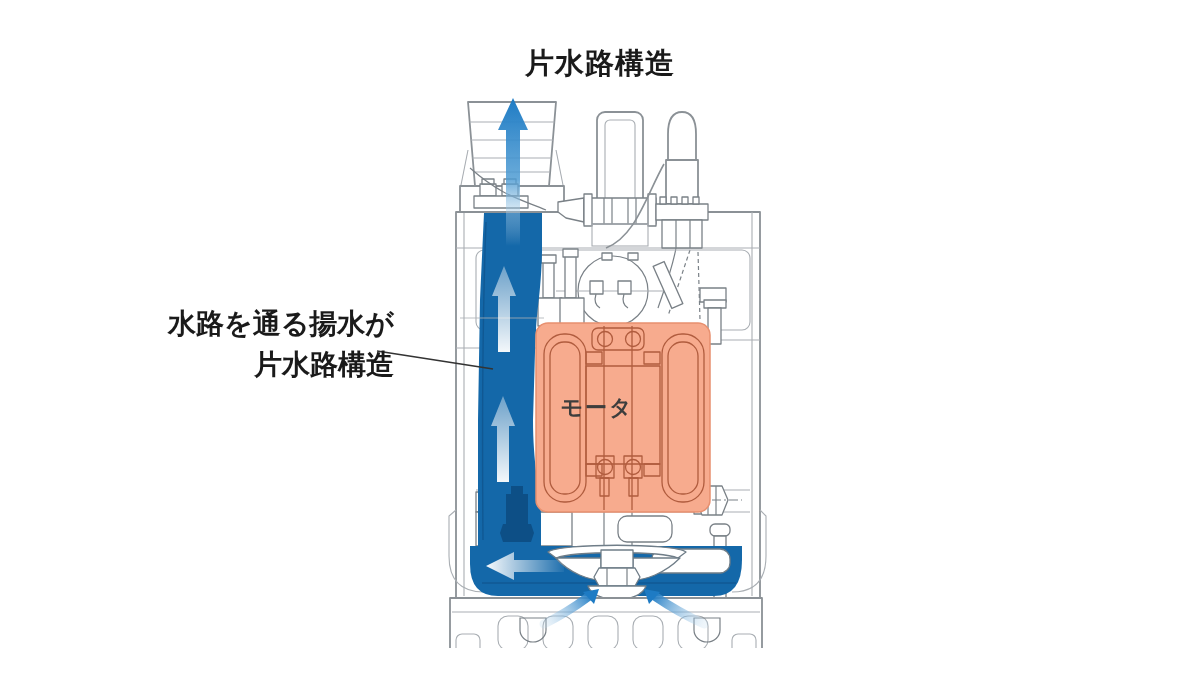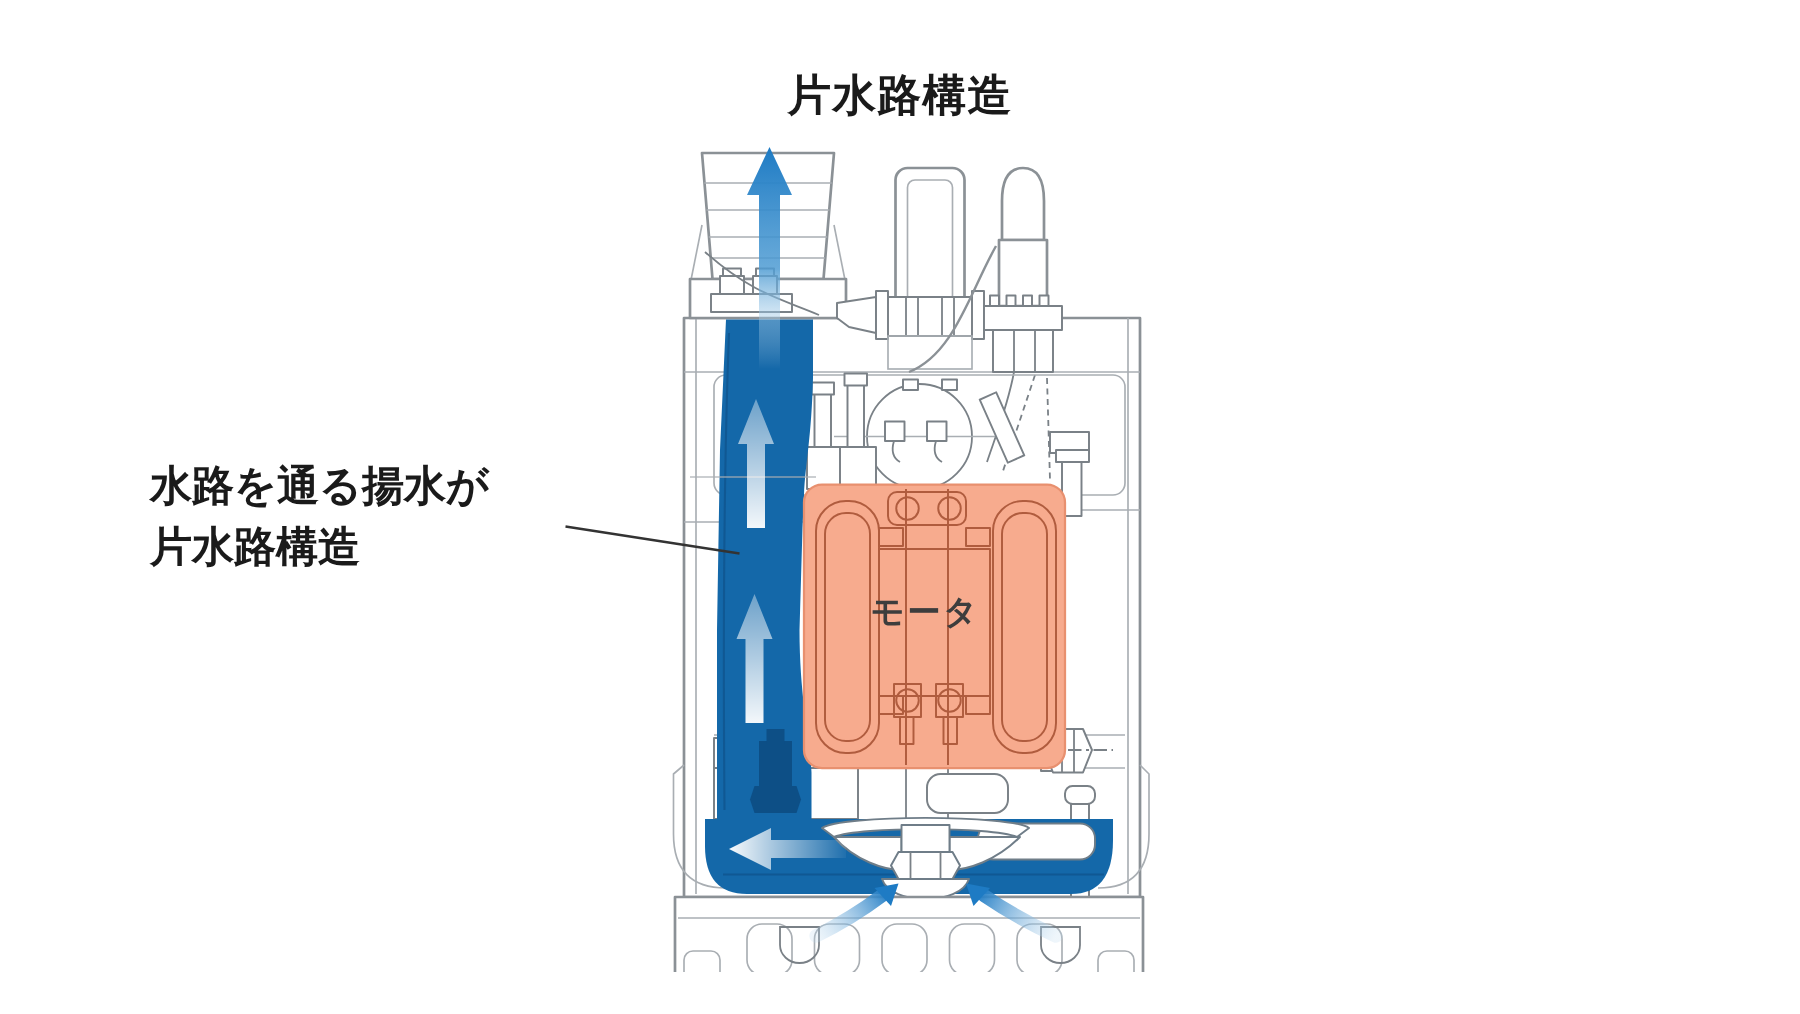--- a/index.html
+++ b/index.html
@@ -1,22 +1,22 @@
 <!DOCTYPE html>
 <html style="--water-blue: #1468a9; --water-blue-dark: #0d4f86; --arrow-blue: #1e7bc4; --motor-overlay: #f7ab8e; --motor-outline: #e8906f; --motor-line: #b05c3e; --casing-line: #8b9196; --casing-line-light: #a9aeb3; --text-color: #1a1a1a;"><head>
 <meta charset="utf-8">
 <style>
   html,body{margin:0;padding:0;background:#fff;}
   .canvas{position:relative;width:1200px;height:648px;background:#fff;overflow:hidden;
           font-family:"Liberation Sans","DejaVu Sans",sans-serif;}
   .title{position:absolute;left:420px;top:44px;width:360px;text-align:center;
          font-size:29px;font-weight:700;color:var(--text-color,#1a1a1a);letter-spacing:1px;}
-  .annotation{position:absolute;left:100px;top:303px;width:294px;text-align:left;
+  .annotation{position:absolute;left:100px;top:303px;width:294px;text-align:right;
               font-size:28px;font-weight:700;color:var(--text-color,#1a1a1a);line-height:41px;}
-  .motor-label{position:absolute;left:556px;top:393px;width:122px;text-align:center;
+  .motor-label{position:absolute;left:536px;top:393px;width:122px;text-align:center;
                font-size:22px;font-weight:600;color:#3d3d3d;letter-spacing:2px;}
   svg{position:absolute;left:0;top:0;}
   .cas{fill:#fff;stroke:var(--casing-line,#8b9196);stroke-width:1.8;stroke-linejoin:round;}
   .ln{fill:none;stroke:var(--casing-line,#8b9196);stroke-width:1.6;stroke-linejoin:round;}
   .ln2{fill:none;stroke:var(--casing-line-light,#a9aeb3);stroke-width:1.1;}
   .det{fill:#fff;stroke:#7a8187;stroke-width:1.3;stroke-linejoin:round;}
   .dln{fill:none;stroke:#7a8187;stroke-width:1.2;}
   .blue{fill:var(--water-blue,#1468a9);}
   .dkblue{fill:var(--water-blue-dark,#0d4f86);}
   .dkbln{fill:none;stroke:var(--water-blue-dark,#0d4f86);stroke-width:1.4;opacity:.6;}

